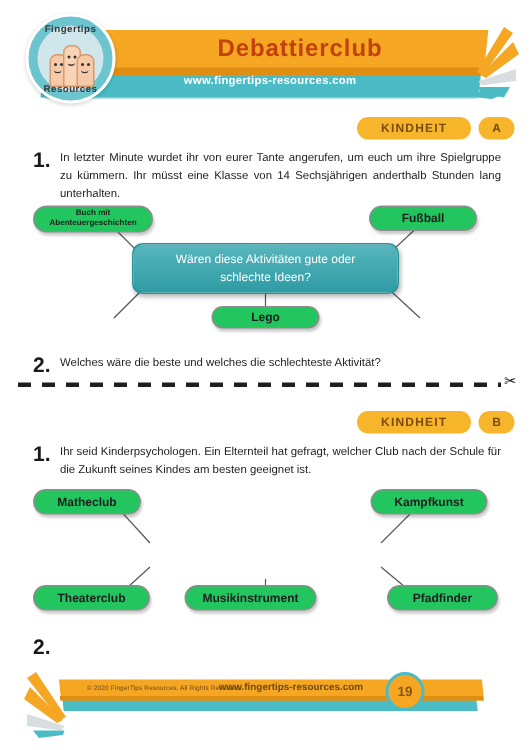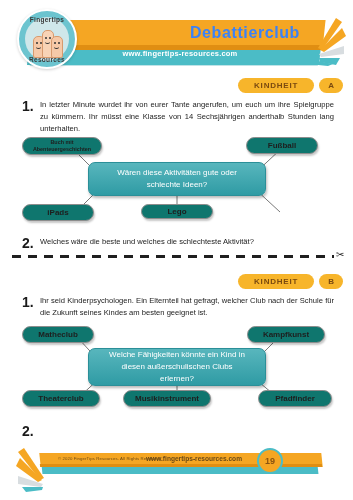--- a/index.html
+++ b/index.html
@@ -47,25 +47,25 @@
     position: absolute;
     left: 34px; top: 45px;
     width: 288px; height: 5px;
     background: #e08e12;
     transform: skewX(-6deg);
   }
   .hdr-title {
     position: absolute;
     left: 100px; top: 24px;
     width: 200px;
-    text-align: right;
+    text-align: center;
     font-size: 16px;
     font-weight: bold;
     letter-spacing: 0.6px;
-    color: #3b82f6;
+    color: #c2410c;
   }
   .hdr-url {
     position: absolute;
     left: 60px; top: 49px;
     width: 240px;
     text-align: center;
     font-size: 7.5px;
     font-weight: bold;
     letter-spacing: 0.2px;
     color: #ffffff;
@@ -202,21 +202,21 @@
     line-height: 1.5;
     text-align: center;
     display: flex;
     align-items: center;
     justify-content: center;
     padding: 6px 17px;
     box-sizing: border-box;
   }
   .pill {
     position: absolute;
-    background: #0f766e;
+    background: #22c55e;
     border: 1px solid #8d8d8d;
     border-radius: 11px;
     box-shadow: 1px 2px 2px rgba(0,0,0,0.22);
     font-size: 8px;
     font-weight: bold;
     color: #1e1e1e;
     display: flex;
     align-items: center;
     justify-content: center;
     text-align: center;
@@ -363,21 +363,20 @@
     <line x1="76" y1="82" x2="100" y2="58" stroke="#555" stroke-width="0.8"></line>
     <line x1="177" y1="82" x2="177" y2="66" stroke="#555" stroke-width="0.8"></line>
     <line x1="280" y1="82" x2="254" y2="58" stroke="#555" stroke-width="0.8"></line>
   </svg>
 
   <div class="pill small" style="left:22px; top:7px; width:80px; height:18px;">Buch mit Abenteuergeschichten</div>
   <div class="pill" style="left:246px; top:7px; width:72px; height:17px;">Fußball</div>
 
   <div class="center-box" style="top:32px; height:34px;">Wären diese Aktivitäten gute oder schlechte Ideen?</div>
 
-  <div class="pill" style="left:22px; top:74px; width:72px; height:17px;">iPads</div>
   <div class="pill" style="left:141px; top:74px; width:72px; height:15px;">Lego</div>
 </div>
 
 <div class="qblock" style="top:236px;">
   <div class="qnum">2.</div>
   <div class="qtext single">Welches wäre die beste und welches die schlechteste Aktivität?</div>
 </div>
 
 <div class="cutline" style="top:255px;"></div>
 <div class="scissors" style="left:336px; top:250px;">✂</div>
@@ -397,21 +396,20 @@
     <line x1="78" y1="20" x2="100" y2="44" stroke="#555" stroke-width="0.8"></line>
     <line x1="278" y1="20" x2="254" y2="44" stroke="#555" stroke-width="0.8"></line>
     <line x1="78" y1="80" x2="100" y2="60" stroke="#555" stroke-width="0.8"></line>
     <line x1="177" y1="80" x2="177" y2="68" stroke="#555" stroke-width="0.8"></line>
     <line x1="278" y1="80" x2="254" y2="60" stroke="#555" stroke-width="0.8"></line>
   </svg>
 
   <div class="pill" style="left:22px; top:8px; width:72px; height:17px;">Matheclub</div>
   <div class="pill" style="left:247px; top:8px; width:78px; height:17px;">Kampfkunst</div>
 
-  <div class="center-box" style="top:30px; height:38px;">Welche Fähigkeiten könnte ein Kind in diesen außerschulischen Clubs erlernen?</div>
 
   <div class="pill" style="left:22px; top:72px; width:78px; height:17px;">Theaterclub</div>
   <div class="pill" style="left:123px; top:72px; width:88px; height:17px;">Musikinstrument</div>
   <div class="pill" style="left:258px; top:72px; width:74px; height:17px;">Pfadfinder</div>
 </div>
 
 <div class="qblock" style="top:424px;">
   <div class="qnum">2.</div>
 </div>
 

